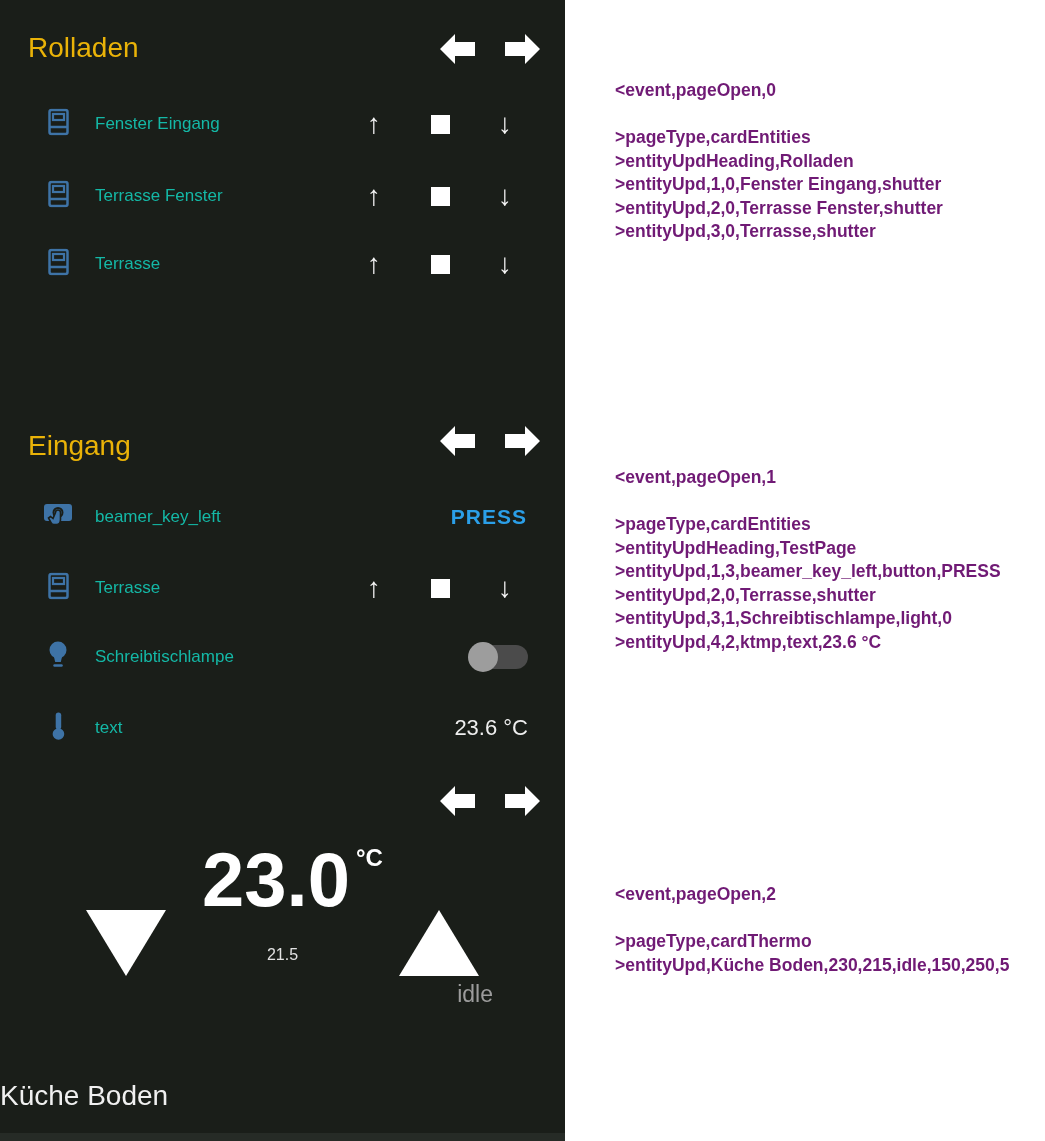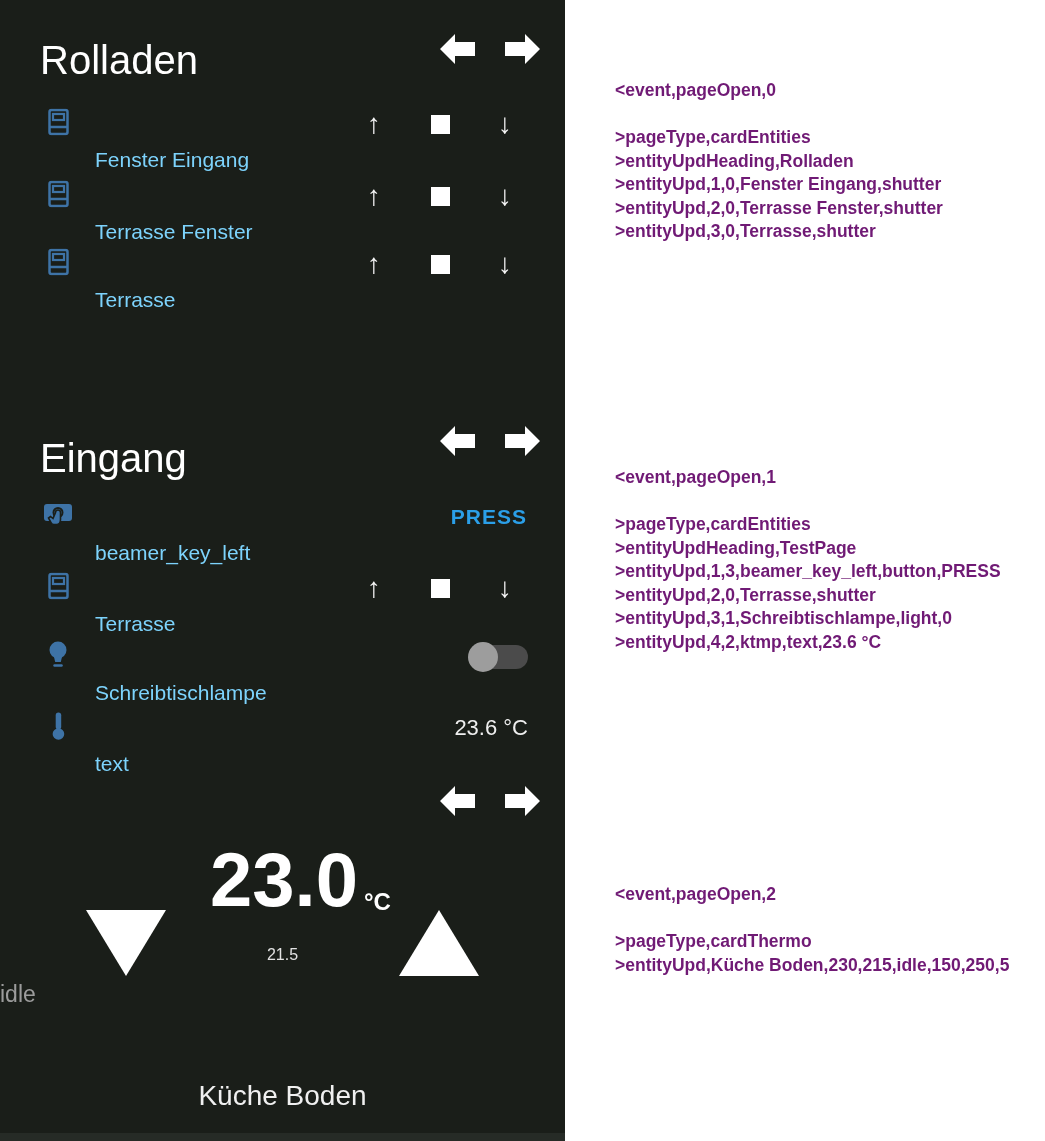--- a/index.html
+++ b/index.html
@@ -4,57 +4,57 @@
 <style>
   html,body{margin:0;padding:0;background:#fff;}
   .canvas{position:relative;width:1045px;height:1141px;background:#ffffff;overflow:hidden;
           font-family:"Liberation Sans", sans-serif;}
 
   
   .device{position:absolute;left:0;top:0;width:565px;height:1141px;background:#1a1e19;}
   .device-bottom-strip{position:absolute;left:0;bottom:0;width:565px;height:8px;background:#262b26;}
 
   .page{position:absolute;left:0;width:565px;}
-  .page-title{position:absolute;left:28px;margin:12px;font-size:40px;font-weight:400;color:#ffffff;line-height:36px;}
+  .page-title{position:absolute;left:28px;margin:0;font-size:28px;font-weight:400;color:#eab308;line-height:36px;}
   .nav-arrows{position:absolute;right:25px;display:flex;gap:28px;}
   .nav-arrows svg{display:block;}
 
   .row{position:absolute;left:0;right:0;height:42px;}
   .row .ent-icon{position:absolute;left:43px;top:50%;transform:translateY(-50%);width:30px;text-align:center;}
   .row .ent-label{position:absolute;left:95px;top:50%;transform:translateY(-50%);
-                  font-size:21px;color:#7dd3fc;white-space:nowrap;margin-top:36px;}
+                  font-size:17px;color:#14b8a6;white-space:nowrap;}
   .ctl{position:absolute;top:0;height:42px;display:flex;align-items:center;justify-content:center;
        color:#f5f5f5;font-size:28px;line-height:42px;cursor:pointer;}
   .ctl-up{left:358px;width:32px;}
   .ctl-stop{left:428px;width:24px;}
   .ctl-down{left:489px;width:32px;}
   .stop-square{width:19px;height:19px;background:#ffffff;}
 
   .press-label{position:absolute;right:38px;top:50%;transform:translateY(-50%);
                font-size:21px;font-weight:600;color:#2b9fe8;letter-spacing:1px;cursor:pointer;}
   .value-label{position:absolute;right:37px;top:50%;transform:translateY(-50%);
                font-size:22px;color:#eeeeee;white-space:nowrap;}
 
   .toggle{position:absolute;right:37px;top:50%;transform:translateY(-50%);width:60px;height:30px;cursor:pointer;}
   .toggle-track{position:absolute;right:0;top:3px;width:54px;height:24px;border-radius:12px;background:#4b4b4b;}
   .toggle-knob{position:absolute;left:0;top:0;width:30px;height:30px;border-radius:50%;background:#9d9d9d;}
 
   
-  .thermo-temp{position:absolute;left:8px;width:565px;top:84px;display:flex;justify-content:center;
-               align-items:flex-end;transform:translateX(10px);color:#ffffff;}
+  .thermo-temp{position:absolute;left:0;width:565px;top:84px;display:flex;justify-content:center;
+               align-items:flex-start;transform:translateX(10px);color:#ffffff;}
   .thermo-big{font-size:76px;font-weight:700;line-height:72px;}
   .thermo-unit{font-size:24px;font-weight:700;margin-top:0px;margin-left:6px;}
   .tri{position:absolute;background:#ffffff;cursor:pointer;}
   .tri-down{left:86px;top:150px;width:80px;height:66px;clip-path:polygon(0 0,100% 0,50% 100%);}
   .tri-up{left:399px;top:150px;width:80px;height:66px;clip-path:polygon(50% 0,0 100%,100% 100%);}
   .thermo-setpoint{position:absolute;left:0;width:565px;top:186px;text-align:center;
                    font-size:16px;color:#e2e2e2;}
-  .thermo-state{position:absolute;left:0;width:485px;top:221px;text-align:left;
+  .thermo-state{position:absolute;left:8px;width:485px;top:221px;text-align:right;
                 font-size:23px;color:#9c9c9c;}
-  .thermo-room{position:absolute;left:0;width:565px;top:320px;text-align:center;
+  .thermo-room{position:absolute;left:0;width:565px;top:320px;
                font-size:28px;color:#f0f0f0;}
 
   
   .proto-block{position:absolute;left:615px;color:#701a75;}
   .proto-line{font-size:17.5px;font-weight:700;line-height:23.5px;min-height:23.5px;white-space:nowrap;}
 </style>
 </head>
 <body>
 
 <div class="canvas">

